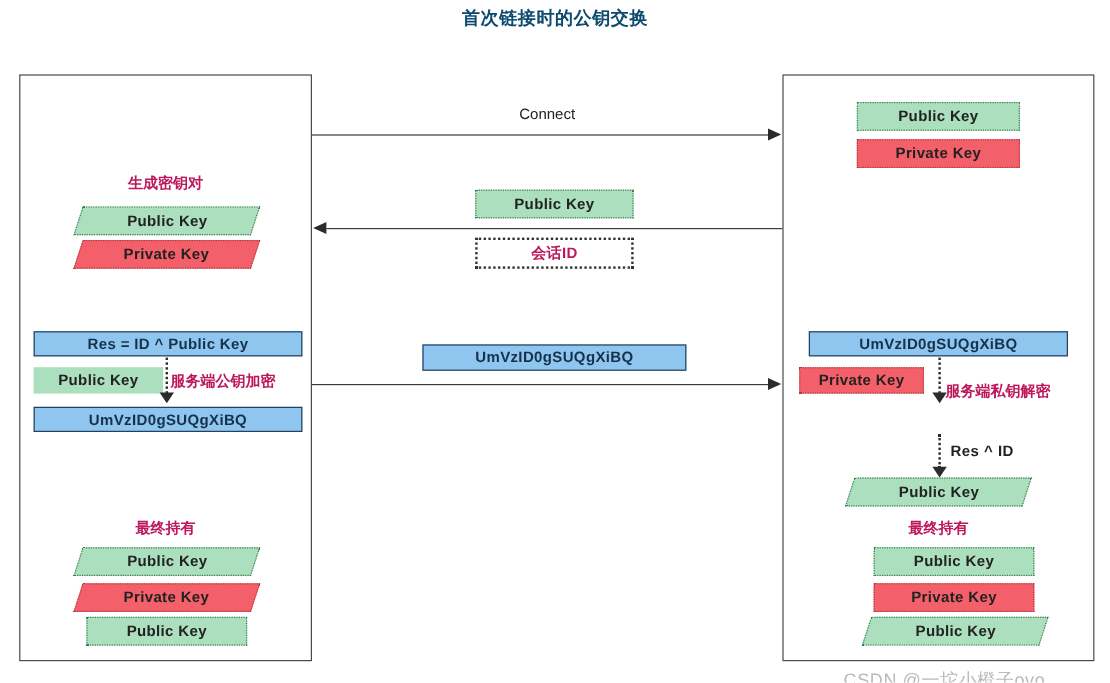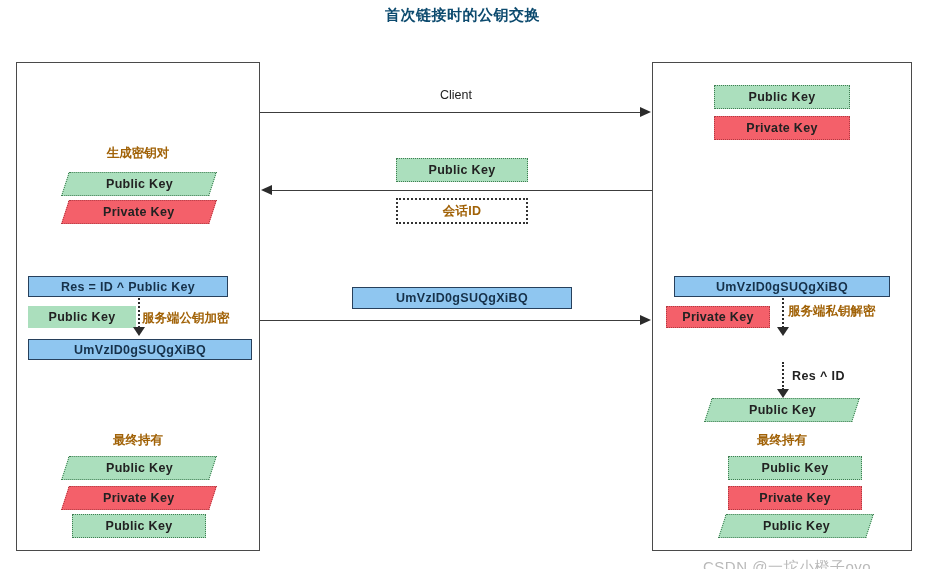--- a/index.html
+++ b/index.html
@@ -69,21 +69,21 @@
   .skew > span { transform: skewX(18deg); display: block; }
 
   
   .label {
     font-size: 12.5px;
     color: #222222;
     white-space: nowrap;
   }
   .label-cjk {
     font-size: 12.5px;
-    color: #a16207;
+    color: #be185d;
     font-weight: bold;
     white-space: nowrap;
   }
   .label-mono {
     font-size: 12.5px;
     color: #222222;
     font-weight: bold;
     letter-spacing: 0.4px;
     white-space: nowrap;
   }
@@ -125,21 +125,21 @@
 <body>
 
 <div id="canvas">
 
   <div class="abs" id="title">首次链接时的公钥交换</div>
 
 
   <div class="abs lifeline" style="left:16px; top:62px; width:244px; height:489px;"></div>
   <div class="abs lifeline" style="left:652px; top:62px; width:260px; height:489px;"></div>
 
-  <div class="abs label" style="left:260px; top:88px; width:392px; text-align:center;">Client</div>
+  <div class="abs label" style="left:260px; top:88px; width:392px; text-align:center;">Connect</div>
   <div class="abs hline" style="left:260px; top:112px; width:381px;"></div>
   <div class="abs arrow-right" style="left:640px; top:106.5px;"></div>
 
   <div class="abs chip chip-green dotted-green" style="left:396px; top:158px; width:132px; height:24px;">
     <span>Public Key</span>
   </div>
   <div class="abs hline" style="left:272px; top:190px; width:380px;"></div>
   <div class="abs arrow-left" style="left:261px; top:184.5px;"></div>
   <div class="abs chip chip-white dotted-dark" style="left:396px; top:198px; width:132px; height:26px;">
     <span class="label-cjk">会话ID</span>
@@ -152,21 +152,21 @@
   <div class="abs arrow-right" style="left:640px; top:314.5px;"></div>
 
   <div class="abs label-cjk" style="left:16px; top:145px; width:244px; text-align:center;">生成密钥对</div>
   <div class="abs chip chip-green dotted-green skew" style="left:65px; top:172px; width:148px; height:24px;">
     <span>Public Key</span>
   </div>
   <div class="abs chip chip-red dotted-red skew" style="left:65px; top:200px; width:148px; height:24px;">
     <span>Private Key</span>
   </div>
 
-  <div class="abs chip chip-blue" style="left:28px; top:276px; width:200px; height:21px;">
+  <div class="abs chip chip-blue" style="left:28px; top:276px; width:224px; height:21px;">
     <span>Res = ID ^ Public Key</span>
   </div>
 
   <div class="abs chip chip-green" style="left:28px; top:306px; width:108px; height:22px;">
     <span>Public Key</span>
   </div>
   <div class="abs label-cjk" style="left:142px; top:310px;">服务端公钥加密</div>
   <div class="abs vdot" style="left:138px; top:298px; height:30px;"></div>
   <div class="abs arrow-down" style="left:133px; top:327px;"></div>
 
@@ -192,21 +192,21 @@
     <span>Private Key</span>
   </div>
 
   <div class="abs chip chip-blue" style="left:674px; top:276px; width:216px; height:21px;">
     <span>UmVzID0gSUQgXiBQ</span>
   </div>
 
   <div class="abs chip chip-red dotted-red" style="left:666px; top:306px; width:104px; height:22px;">
     <span>Private Key</span>
   </div>
-  <div class="abs label-cjk" style="left:788px; top:303px;text-align:right;">服务端私钥解密</div>
+  <div class="abs label-cjk" style="left:788px; top:318px;text-align:right;">服务端私钥解密</div>
   <div class="abs vdot" style="left:782px; top:298px; height:30px;"></div>
   <div class="abs arrow-down" style="left:777px; top:327px;"></div>
 
 
   <div class="abs vdot" style="left:782px; top:362px; height:28px;"></div>
   <div class="abs arrow-down" style="left:777px; top:389px;"></div>
   <div class="abs label-mono" style="left:792px; top:369px;">Res ^ ID</div>
 
   <div class="abs chip chip-green dotted-green skew" style="left:708px; top:398px; width:148px; height:24px;">
     <span>Public Key</span>

